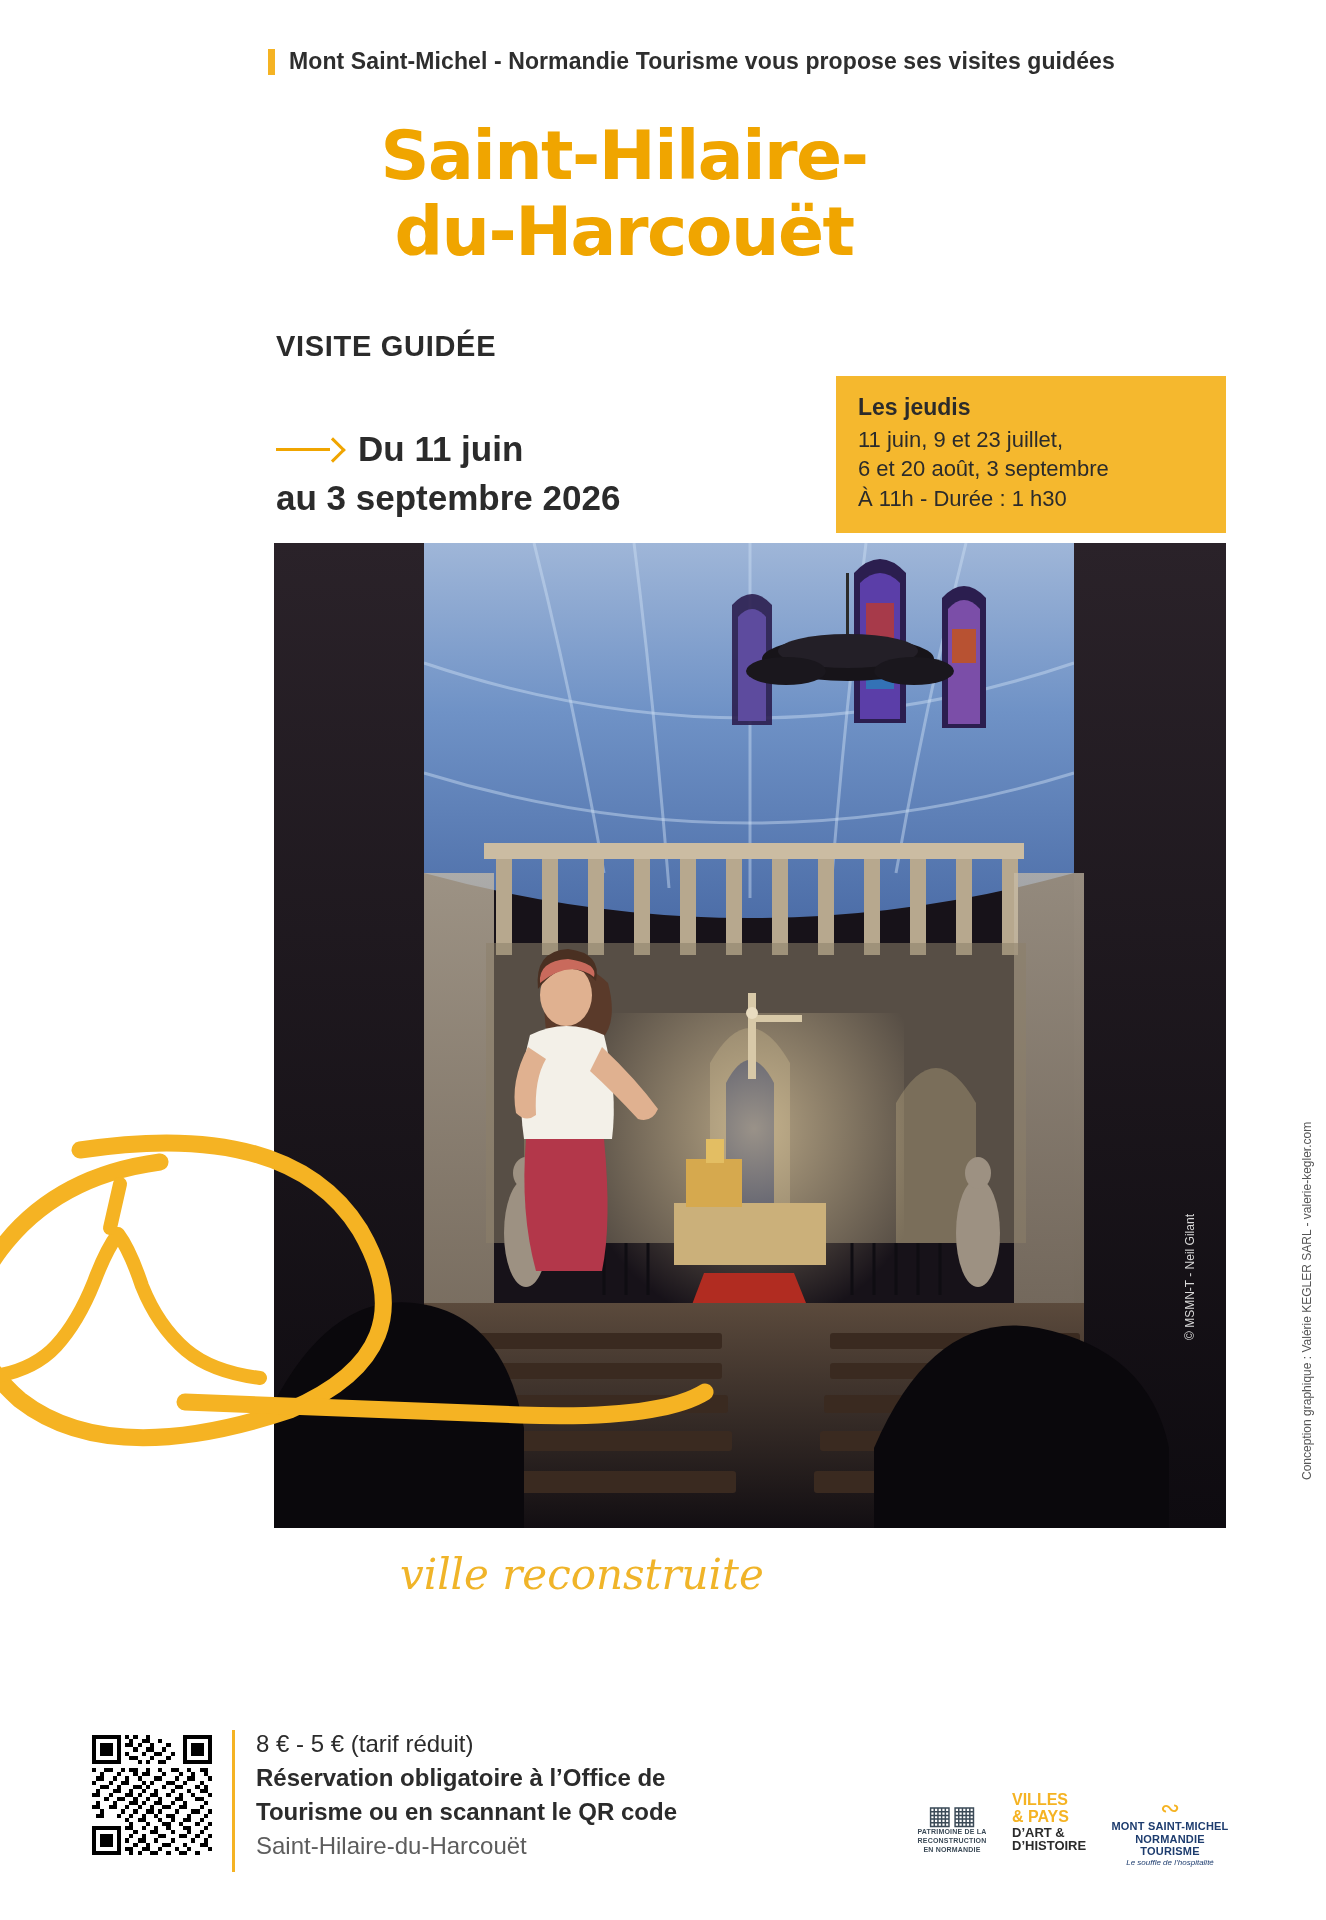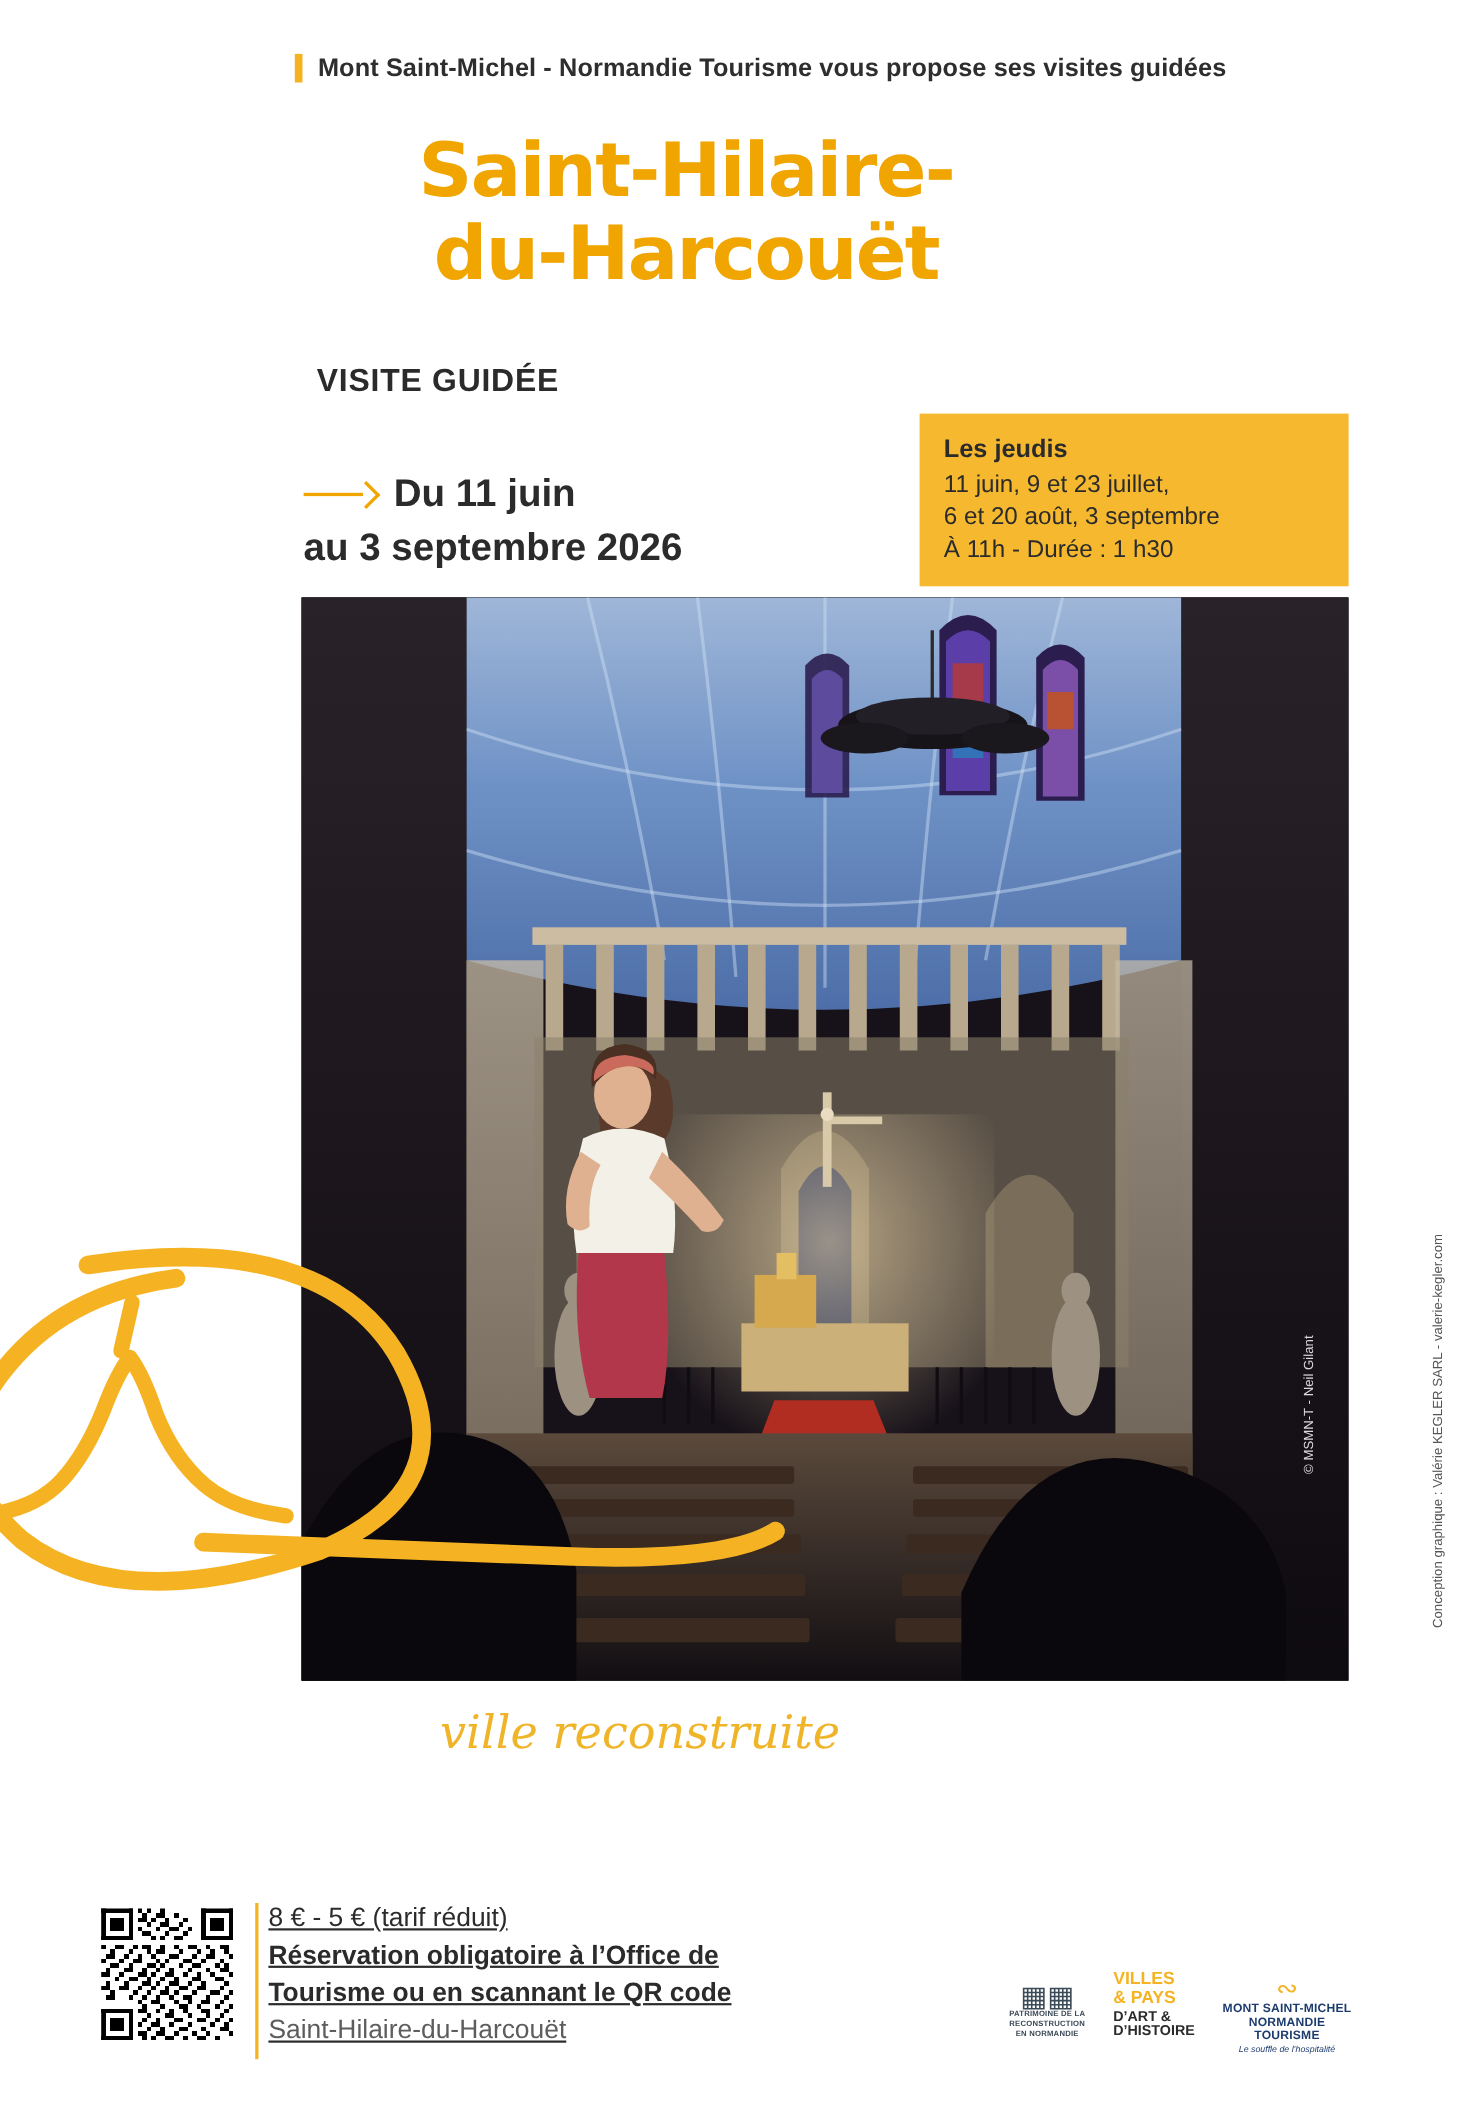--- a/index.html
+++ b/index.html
@@ -54,21 +54,20 @@
     text-align: center;
   }
   .subtitle {
     position: absolute;
     left: 276px;
     top: 330px;
     font-size: 29px;
     font-weight: bold;
     letter-spacing: 0.7px;
     color: #2b2b2b;
-    margin-left: 12px;
   }
 
   
   .dates {
     position: absolute;
     left: 276px;
     top: 425px;
     width: 520px;
   }
   .dates-row1 {
@@ -196,27 +195,26 @@
   .footer-rule {
     position: absolute;
     left: 232px;
     top: 1730px;
     width: 3px;
     height: 142px;
     background: #f5b323;
   }
   .footer-text {
     position: absolute;
-    left: 244px;
+    left: 256px;
     top: 1727px;
     width: 620px;
     font-size: 24px;
     line-height: 1.42;
     color: #2b2b2b;
-    text-decoration: underline;
   }
   .footer-text .price { font-size: 24px; }
   .footer-text .bold { font-weight: 600; }
   .footer-text .muted { color: #5d5d5d; }
 
   
   .logos {
     position: absolute;
     left: 900px;
     top: 1790px;

